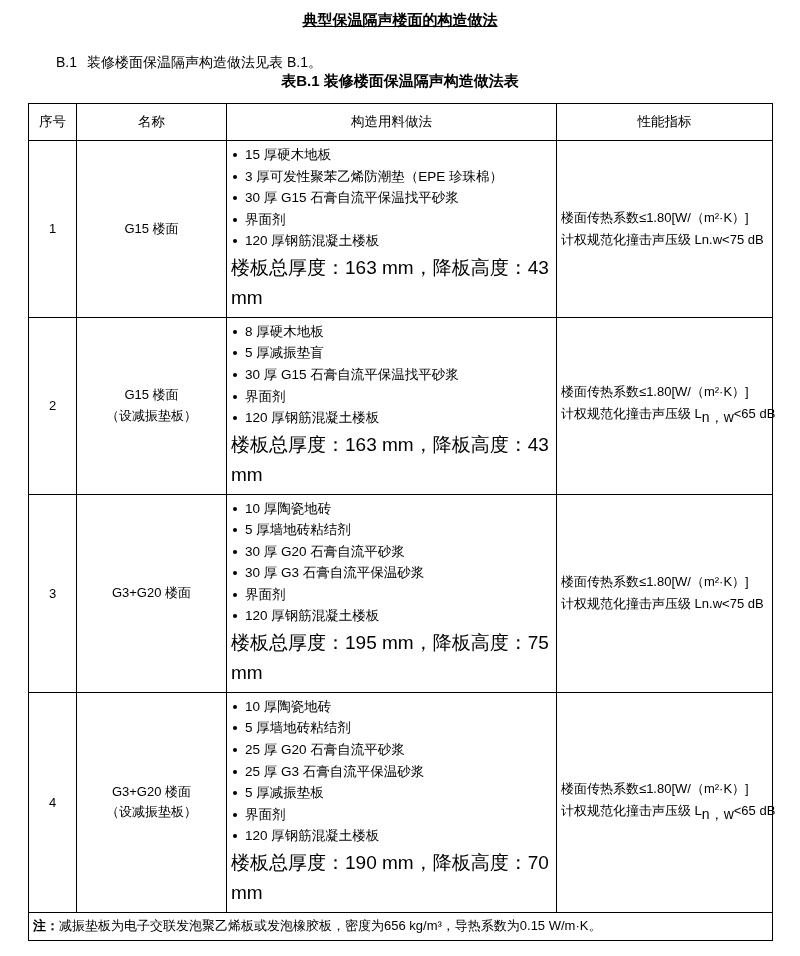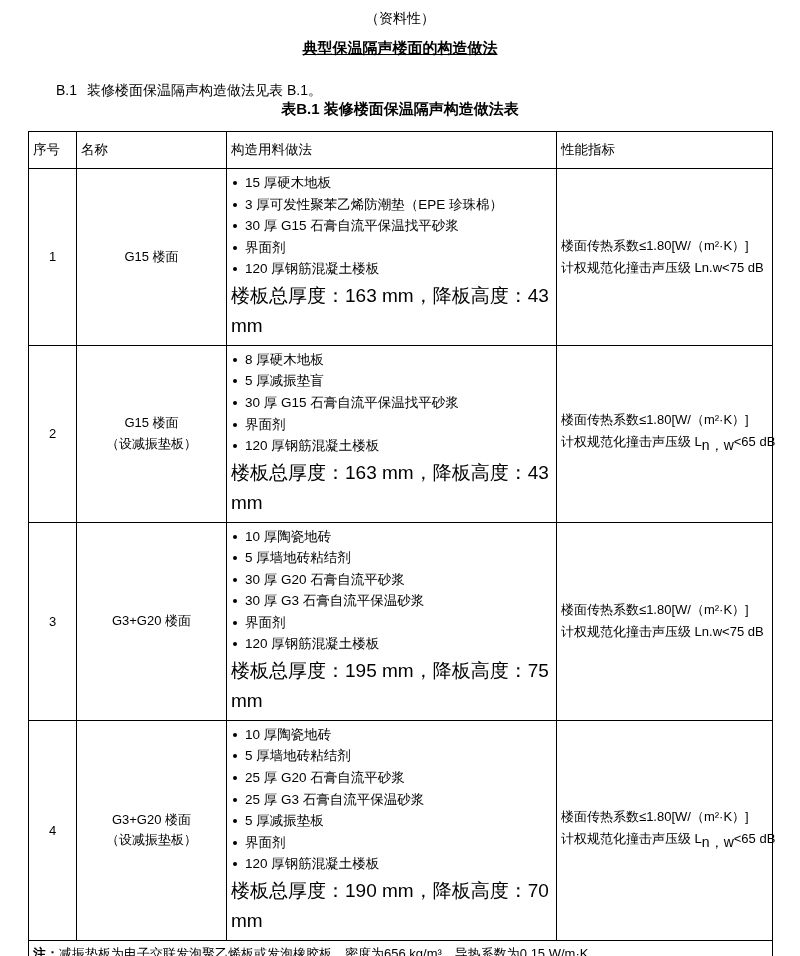--- a/index.html
+++ b/index.html
@@ -68,21 +68,21 @@
   }
   table.spec td, table.spec th {
     border: 1px solid #000;
     font-weight: normal;
     font-size: 13px;
     vertical-align: middle;
     padding: 3px 4px;
   }
   table.spec thead th {
     height: 30px;
-    text-align: left;
+    text-align: center;
     font-size: 13.5px;
   }
   .col-seq { width: 48px; }
   .col-name { width: 150px; }
   .col-make { width: 330px; }
   .col-perf { width: 216px; }
 
   td.seq {
     text-align: center;
     font-size: 13px;
@@ -135,21 +135,20 @@
     font-size: 13px;
     line-height: 1.6;
   }
   .note b { font-weight: bold; }
 </style>
 </head>
 <body>
 
 <div class="page">
 
-  <div class="appendix-sub">（资料性）</div>
   <div class="appendix-heading">典型保温隔声楼面的构造做法</div>
 
   <div class="clause">
     <span class="num">B.1</span><span>装修楼面保温隔声构造做法见表 B.1。</span>
   </div>
 
   <div class="table-caption">表B.1 装修楼面保温隔声构造做法表</div>
 
   <table class="spec">
     <colgroup>

